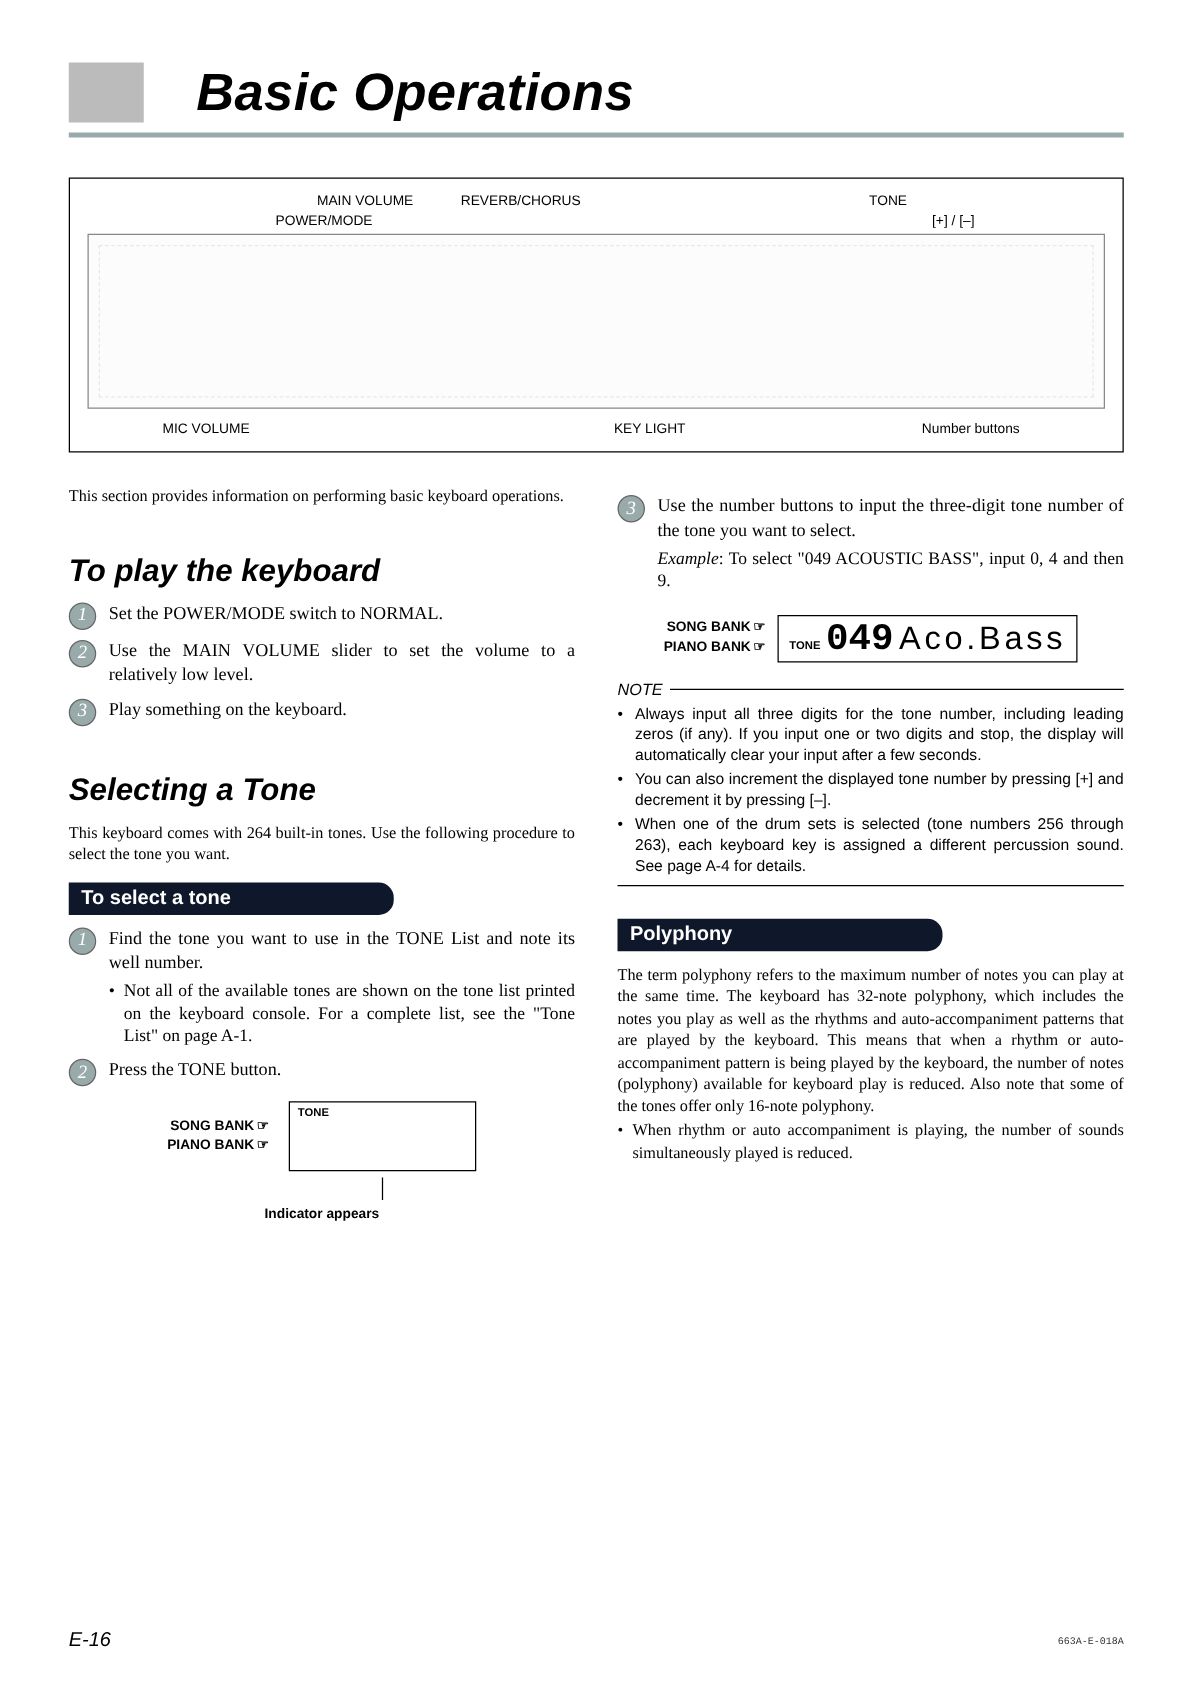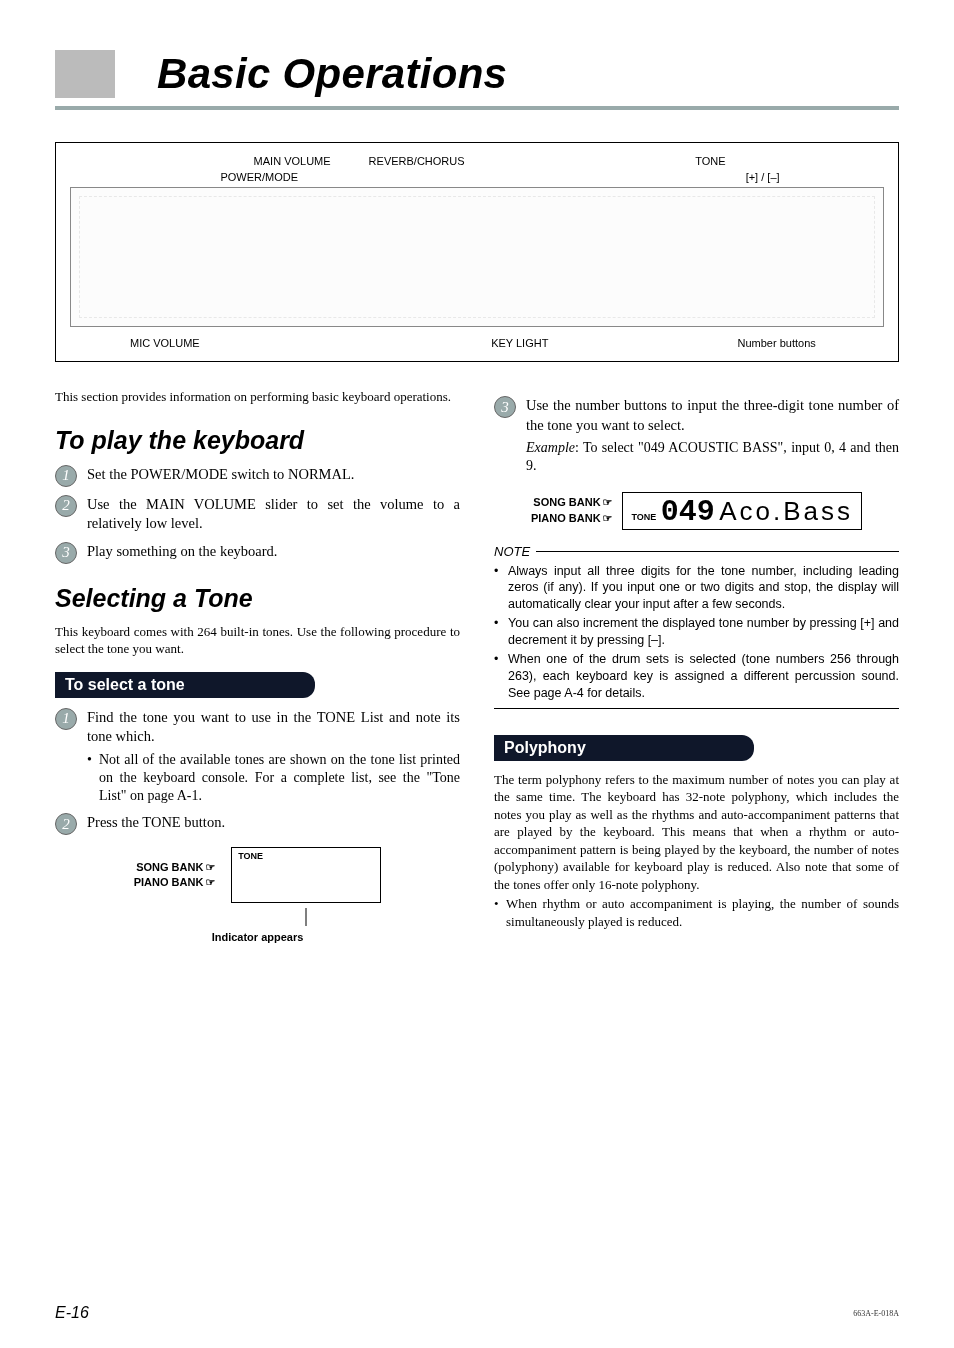--- a/index.html
+++ b/index.html
@@ -70,21 +70,21 @@
   .para {
     font-size: 13px;
     line-height: 1.35;
     text-align: justify;
   }
   .section-h {
     font-family: Arial, Helvetica, sans-serif;
     font-style: italic;
     font-weight: bold;
     font-size: 25px;
-    margin-top: 20px;
+    margin-top: 37px;
     margin-bottom: 10px;
   }
   .step { display:flex; margin: 8px 0; }
   .step-num {
     width: 22px; height: 22px;
     border-radius: 50%;
     background: #9aa;
     color:#fff;
     font-family: Georgia, serif;
     font-style: italic;
@@ -176,21 +176,21 @@
 
   .footer {
     position:absolute; bottom:26px; left:55px; right:55px;
     display:flex; justify-content:space-between;
     align-items:center;
   }
   .page-num {
     font-family: Arial, sans-serif; font-style:italic; font-size:16px;
   }
   .doc-code {
-    font-family: Liberation Serif, serif; font-size:8px; color:#333;
+    font-family: Liberation Mono, monospace; font-size:8px; color:#333;
   }
   .example-label { font-style: italic; }
 </style>
 </head>
 <body>
 
 <div class="header-row">
   <div class="header-tab"></div>
   <h1 class="main-title">Basic Operations</h1>
 </div>
@@ -240,21 +240,21 @@
     </div>
 
     <h2 class="section-h">Selecting a Tone</h2>
     <p class="para">This keyboard comes with 264 built-in tones. Use the following procedure to select the tone you want.</p>
 
     <div class="black-bar">To select a tone</div>
 
     <div class="step">
       <div class="step-num">1</div>
       <div class="step-body">
-        <div>Find the tone you want to use in the TONE List and note its tone which.</div>
+        <div>Find the tone you want to use in the TONE List and note its well number.</div>
         <div class="step-sub bullet-row">
           <div class="dot">•</div>
           <div>Not all of the available tones are shown on the tone list printed on the keyboard console. For a complete list, see the "Tone List" on page A-1.</div>
         </div>
       </div>
     </div>
 
     <div class="step">
       <div class="step-num">2</div>
       <div class="step-body">Press the TONE button.</div>

